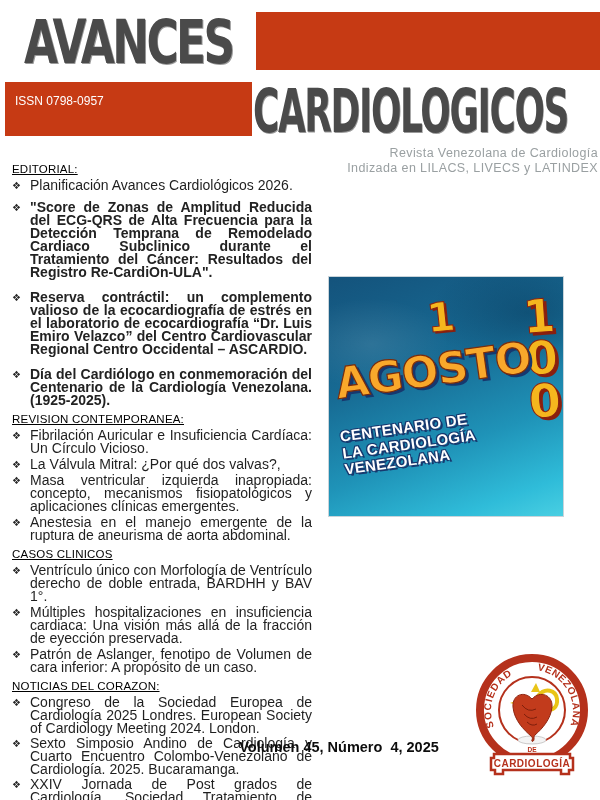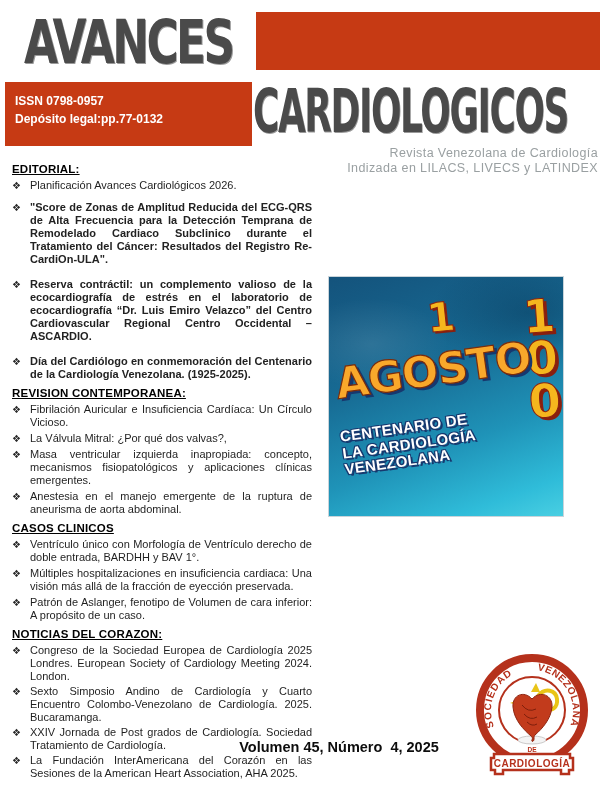--- a/index.html
+++ b/index.html
@@ -10,46 +10,46 @@
   
   .red-bar-top{position:absolute;left:256px;top:12px;right:0;height:58px;background:#c63a14;}
   .title-avances{
     position:absolute;left:24px;top:12px;z-index:2;
     font-family:"DejaVu Sans", sans-serif;font-weight:bold;font-size:50px;
     color:#4a4a4a;letter-spacing:-3px;white-space:nowrap;line-height:1;
     transform:scale(0.88,1.22);transform-origin:top left;
     text-shadow:1px 1px 0 #9a9a9a;
   }
   .issn-box{
-    position:absolute;left:5px;top:82px;width:247px;height:64px;background:#c63a14;
-    color:#ffffff;font-weight:bold;font-size:12px;line-height:1.5;
+    position:absolute;left:5px;top:82px;width:247px;height:54px;background:#c63a14;
+    color:#ffffff;font-weight:normal;font-size:12px;line-height:1.5;
     padding:10px 0 0 10px;box-sizing:border-box;
   }
   .title-cardio{
     position:absolute;left:253px;top:80px;z-index:2;
     font-family:"DejaVu Sans", sans-serif;font-weight:bold;font-size:52px;
     color:#4a4a4a;letter-spacing:-2px;white-space:nowrap;line-height:1;
     transform:scale(0.69,1.18);transform-origin:top left;
     text-shadow:1px 1px 0 #9a9a9a;
   }
   .subtitle{
     position:absolute;left:252px;top:146px;width:346px;text-align:right;
     color:#9aa0a2;font-size:12.5px;letter-spacing:0.4px;line-height:1.18;
   }
   
   .toc{position:absolute;left:12px;top:163px;width:300px;}
   .toc-section{margin:0 0 6px 0;}
   .toc-heading{
-    font-size:11.5px;line-height:13px;font-weight:bold;color:#000;
+    font-size:11.5px;line-height:13px;font-weight:normal;color:#000;
     text-decoration:underline;margin:0 0 3px 0;letter-spacing:0.2px;
   }
   .toc-item{display:flex;gap:5px;margin:0 0 3px 0;}
   .toc-item .bullet{flex:0 0 13px;font-size:10px;line-height:13px;color:#2a2a2a;}
   .toc-item .item-text{
-    flex:1;font-size:11px;line-height:13px;text-align:justify;color:#1f1f1f;
+    flex:1;font-size:14px;line-height:13px;text-align:justify;color:#1f1f1f;
   }
   .sec-0 .toc-item{margin-bottom:9px;}
   .sec-1 .toc-item{margin-bottom:12px;}
   .sec-1 .toc-item .item-text,.sec-2 .toc-item .item-text{font-weight:bold;color:#222;}
   .sec-5 .toc-item{margin-bottom:2px;}
   
   .poster{
     position:absolute;left:329px;top:277px;width:234px;height:239px;overflow:hidden;
     background:
       radial-gradient(120px 70px at 18% 28%, rgba(255,255,255,0.10), transparent 65%),
@@ -90,21 +90,20 @@
     font-weight:bold;font-size:14.5px;color:#0d0d0d;white-space:pre;
   }
 </style>
 </head>
 <body>
 
 <div class="red-bar-top"></div>
 <div class="title-avances">AVANCES</div>
 <div class="issn-box">
   <div>ISSN 0798-0957</div>
-  <div>Depósito legal:pp.77-0132</div>
 </div>
 <div class="title-cardio">CARDIOLOGICOS</div>
 <div class="subtitle">
   <div>Revista Venezolana de Cardiología</div>
   <div>Indizada en LILACS, LIVECS y LATINDEX</div>
 </div>
 
 <div class="toc">
   <section class="toc-section sec-0">
     <h2 class="toc-heading">EDITORIAL:</h2>

